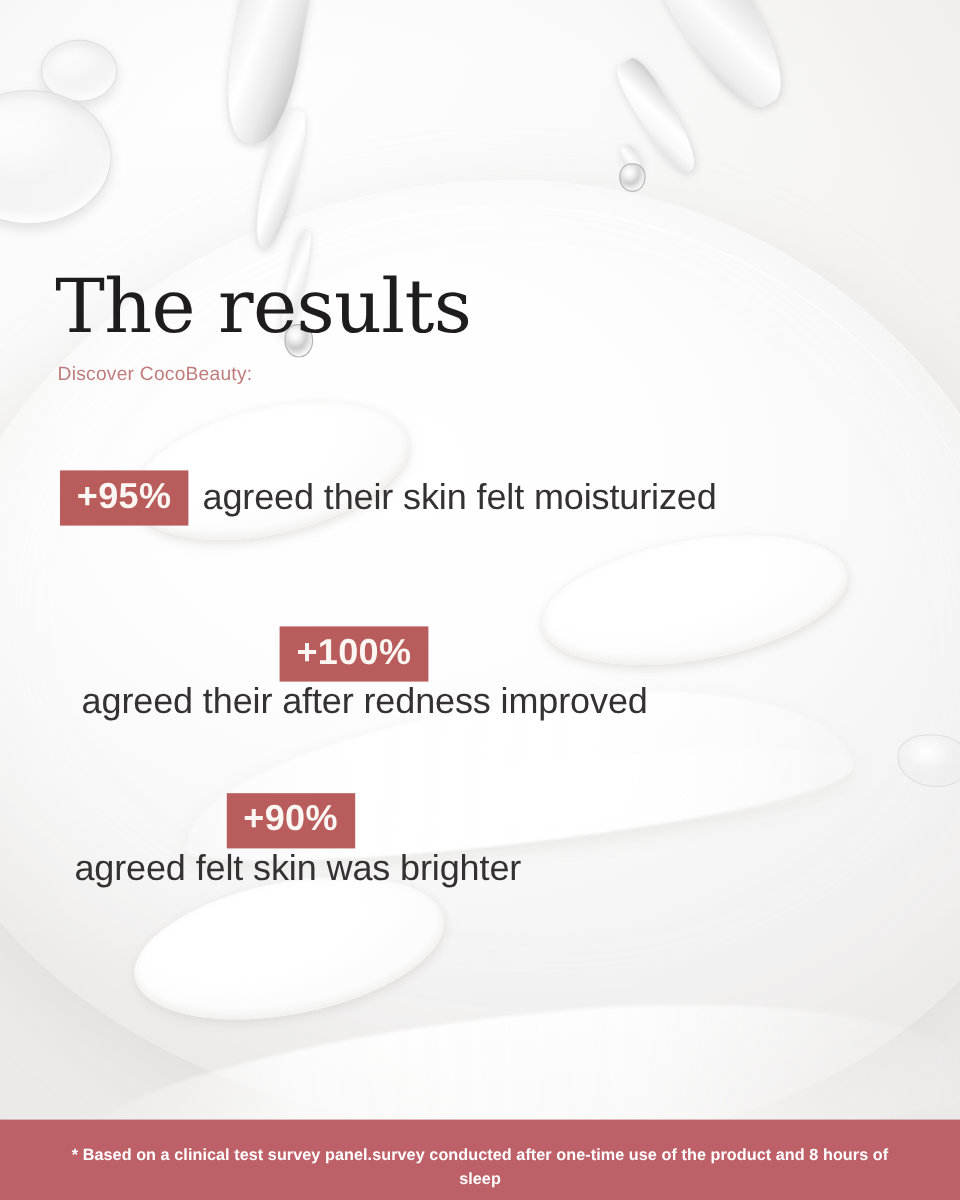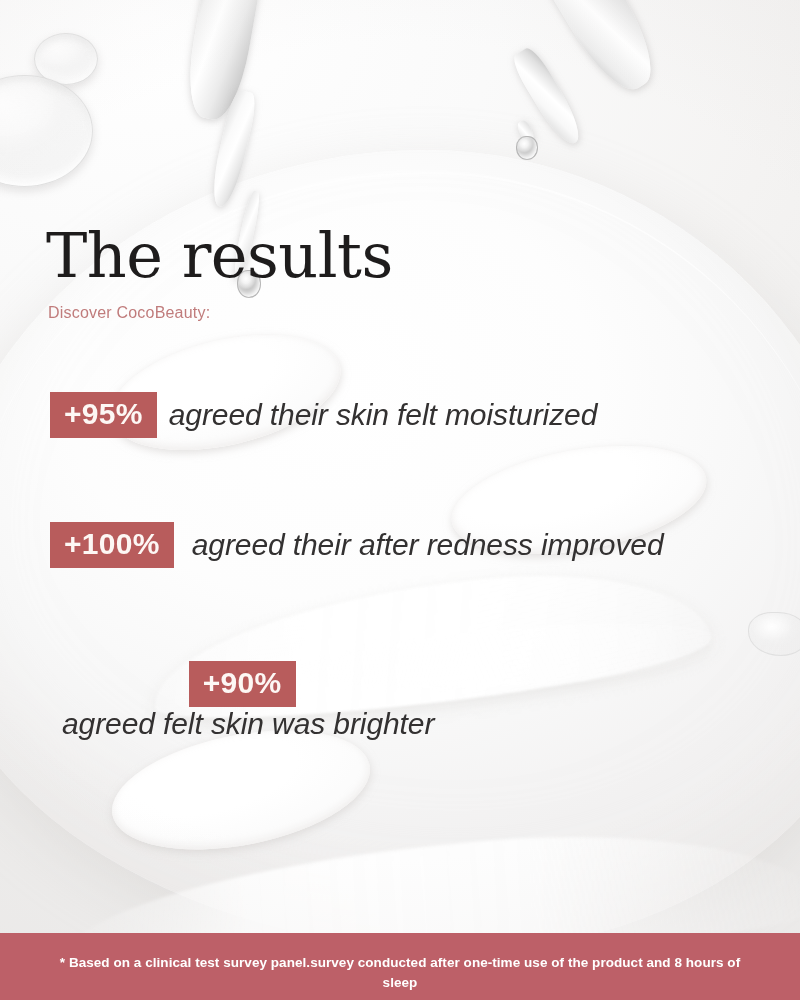--- a/index.html
+++ b/index.html
@@ -165,42 +165,41 @@
     white-space: nowrap;
   }
 
   .stat-row {
     position: absolute;
     left: 50px;
     display: flex;
     align-items: center;
   }
   .stat-1 { top: 392px; }
-  .stat-2 { top: 522px; }
+  .stat-2 { top: 522px; flex-direction: column; }
   .stat-3 { top: 661px; flex-direction: column; }
 
   .stat-badge {
     display: inline-block;
     background: #b85c5c;
     color: #fdf7f4;
     font-family: "Liberation Sans", sans-serif;
     font-weight: bold;
     font-size: 30px;
     letter-spacing: .3px;
     padding: 7px 14px 9px 14px;
     line-height: 1;
   }
   .stat-text {
     font-family: "Liberation Sans", sans-serif;
     font-size: 30px;
     font-weight: 400;
     color: #333131;
     letter-spacing: -0.1px;
     white-space: nowrap;
-    font-style: italic;
   }
   .gap-a { margin-left: 12px; }
   .gap-b { margin-left: 18px; }
   .gap-c { margin-left: 12px; }
 
   .footer-band {
     position: absolute;
     left: 0;
     right: 0;
     top: 933px;

